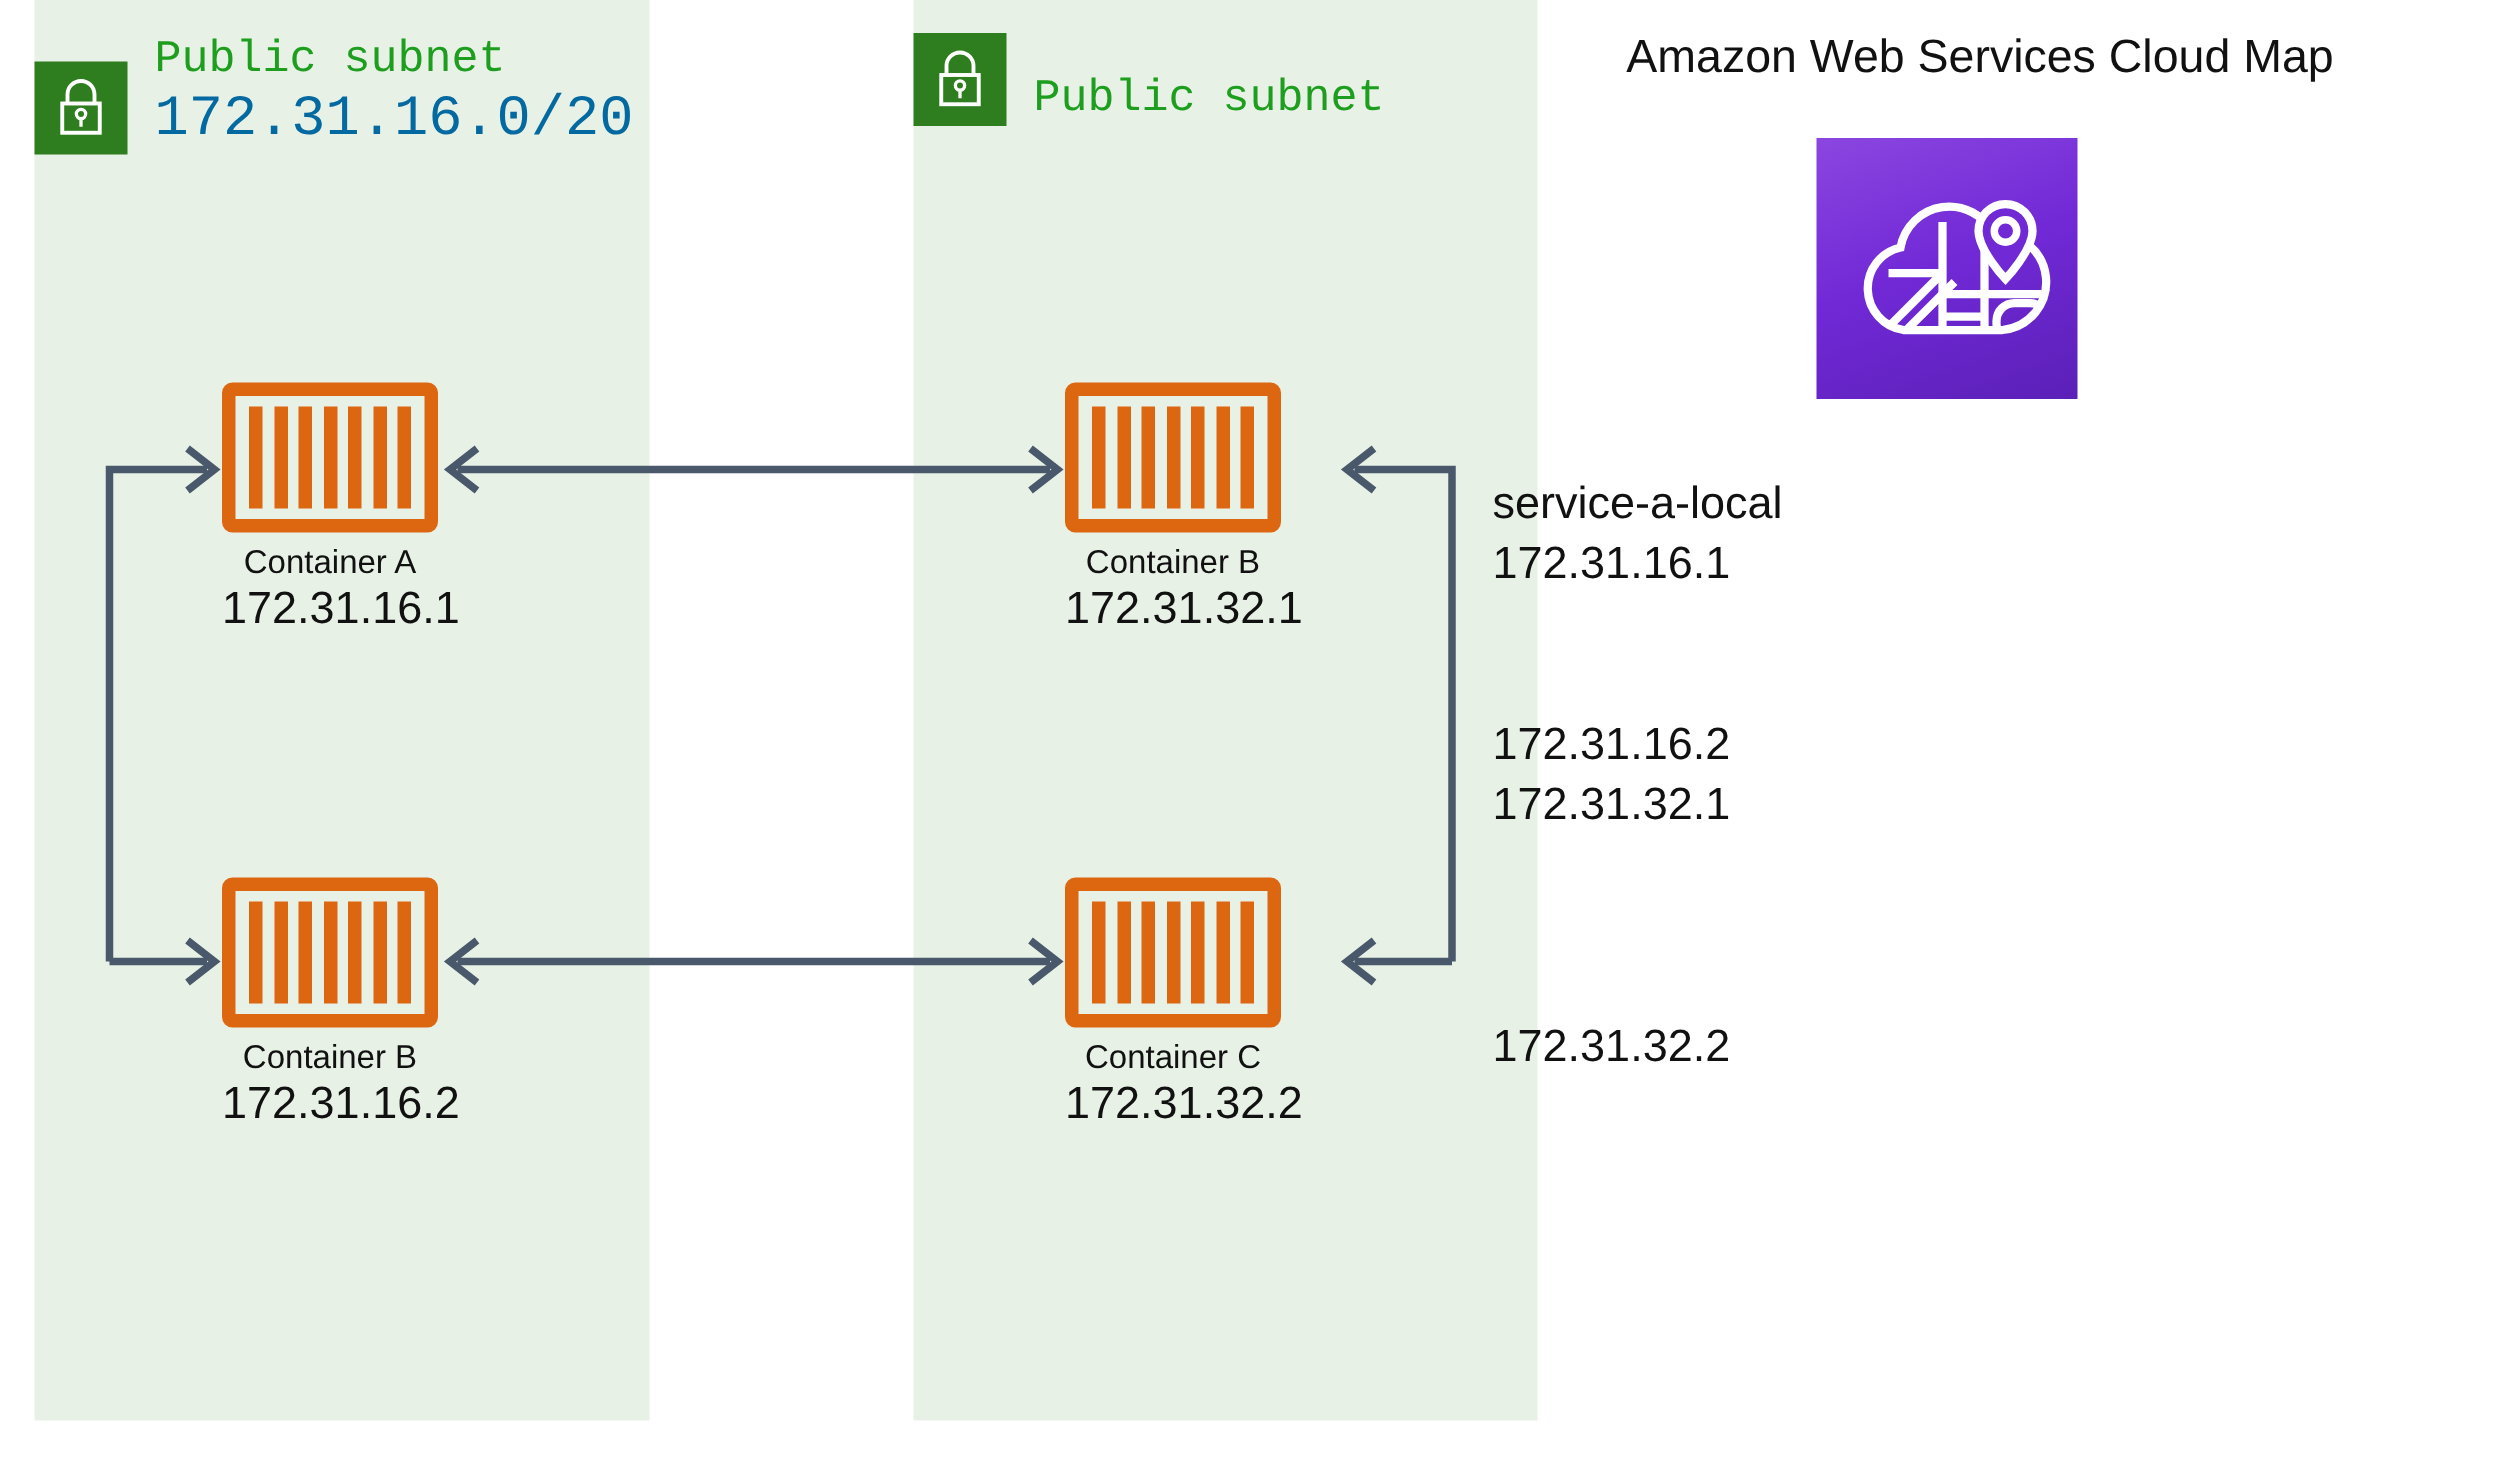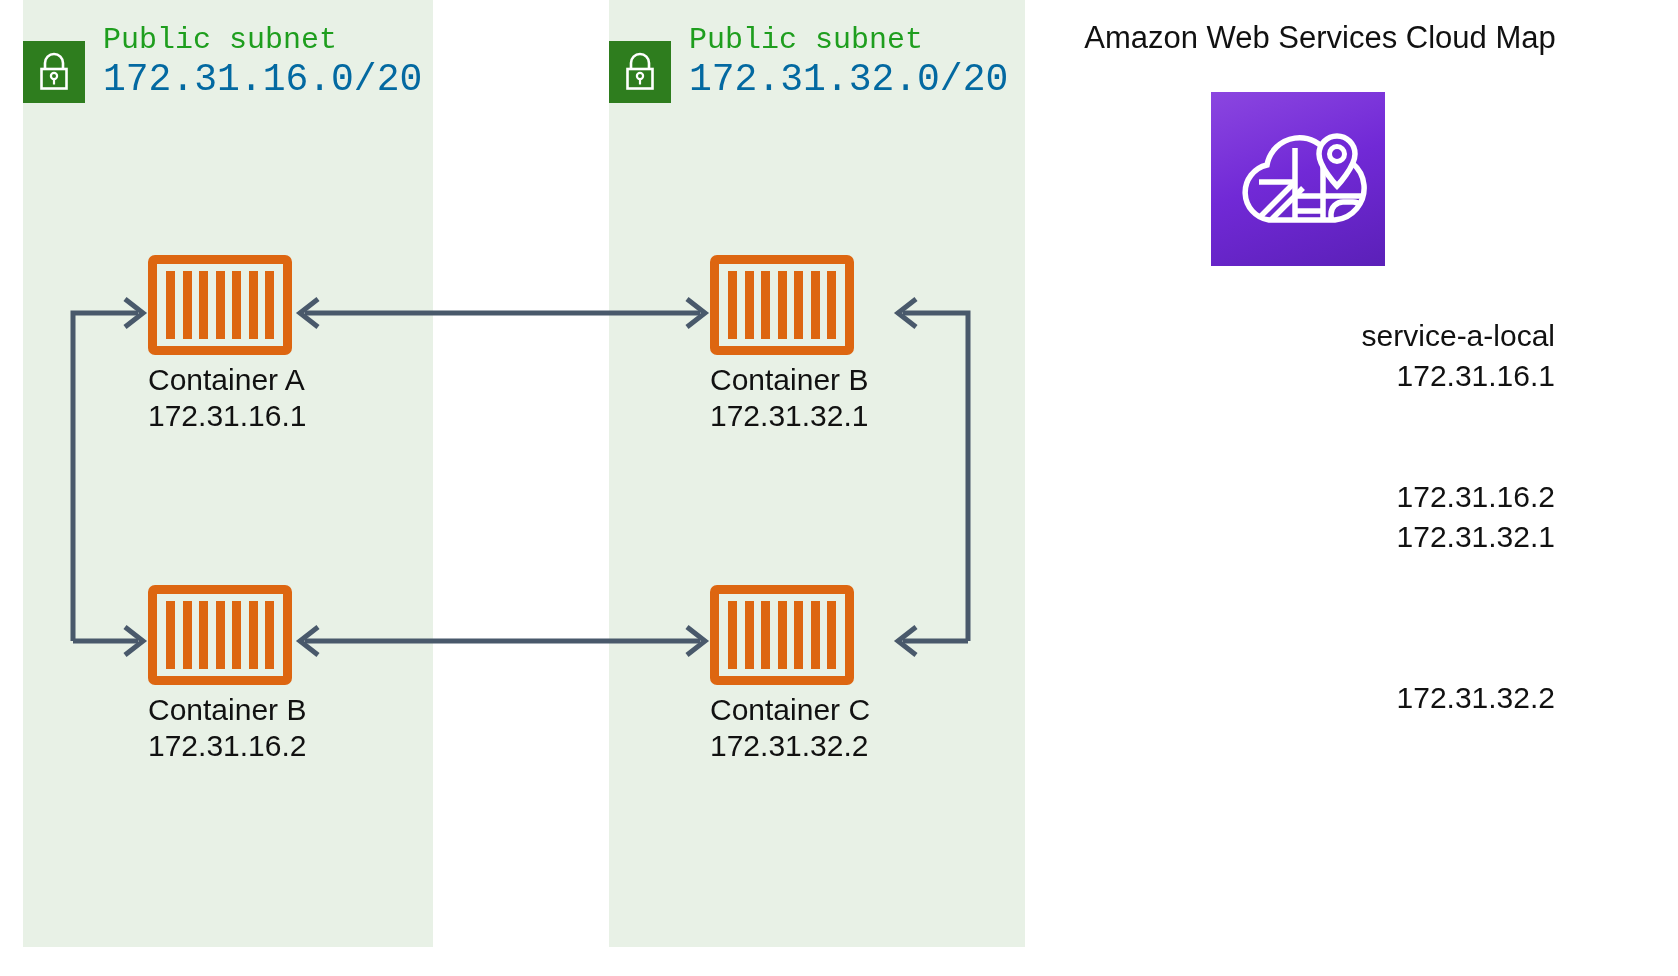--- a/index.html
+++ b/index.html
@@ -72,21 +72,21 @@
     padding:0 9px;
   }
   .bar{
     width:9px;
     height:68px;
     background:#DD6611;
   }
   .node-label{
     margin-top:7px;
     text-align:center;
-    font-size:30px;
+    font-size:22px;
     line-height:1.2;
     color:#111111;
     white-space:nowrap;
   }
   .node-ip{
     font-size:30px;
     line-height:1.2;
     color:#111111;
     text-align:center;
     white-space:nowrap;
@@ -117,21 +117,21 @@
     position:absolute;
     left:171px;top:92px;
     width:174px;height:174px;
     background:linear-gradient(160deg,#8B46E0 0%,#7129D6 48%,#5B20B8 100%);
   }
   #cloudmap-icon svg{display:block;}
 
   .service-entry{
     position:absolute;
     width:560px;
-    text-align:right;
+    text-align:left;
     color:#111111;
     font-size:30px;
     line-height:1.32;
     white-space:nowrap;
   }
   #service-a{left:-45px;top:316px;}
   #service-b{left:-45px;top:477px;}
   #service-c{left:-45px;top:678px;}
   .service-name{display:block;}
   .service-ip{display:block;}
@@ -163,21 +163,20 @@
     <div class="lock-badge">
       <svg width="40" height="44" viewBox="0 0 40 44" aria-hidden="true">
         <path d="M11 19 V13 a9 9 0 0 1 18 0 V19" fill="none" stroke="#ffffff" stroke-width="2.6"></path>
         <rect x="7.5" y="19" width="25" height="19.5" fill="none" stroke="#ffffff" stroke-width="2.6"></rect>
         <circle cx="20" cy="26" r="3.1" fill="none" stroke="#ffffff" stroke-width="2.2"></circle>
         <line x1="20" y1="29" x2="20" y2="34.5" stroke="#ffffff" stroke-width="2.2"></line>
       </svg>
     </div>
     <div class="subnet-text">
       <span class="subnet-title">Public subnet</span>
-      <span class="subnet-cidr">172.31.32.0/20</span>
     </div>
   </div>
 
   <svg id="connectors" viewBox="0 0 1678 976">
     <g stroke="#49596B" stroke-width="5" fill="none" stroke-linecap="butt">
 
       <line x1="305" y1="313" x2="700" y2="313"></line>
 
       <line x1="305" y1="641" x2="700" y2="641"></line>
 

